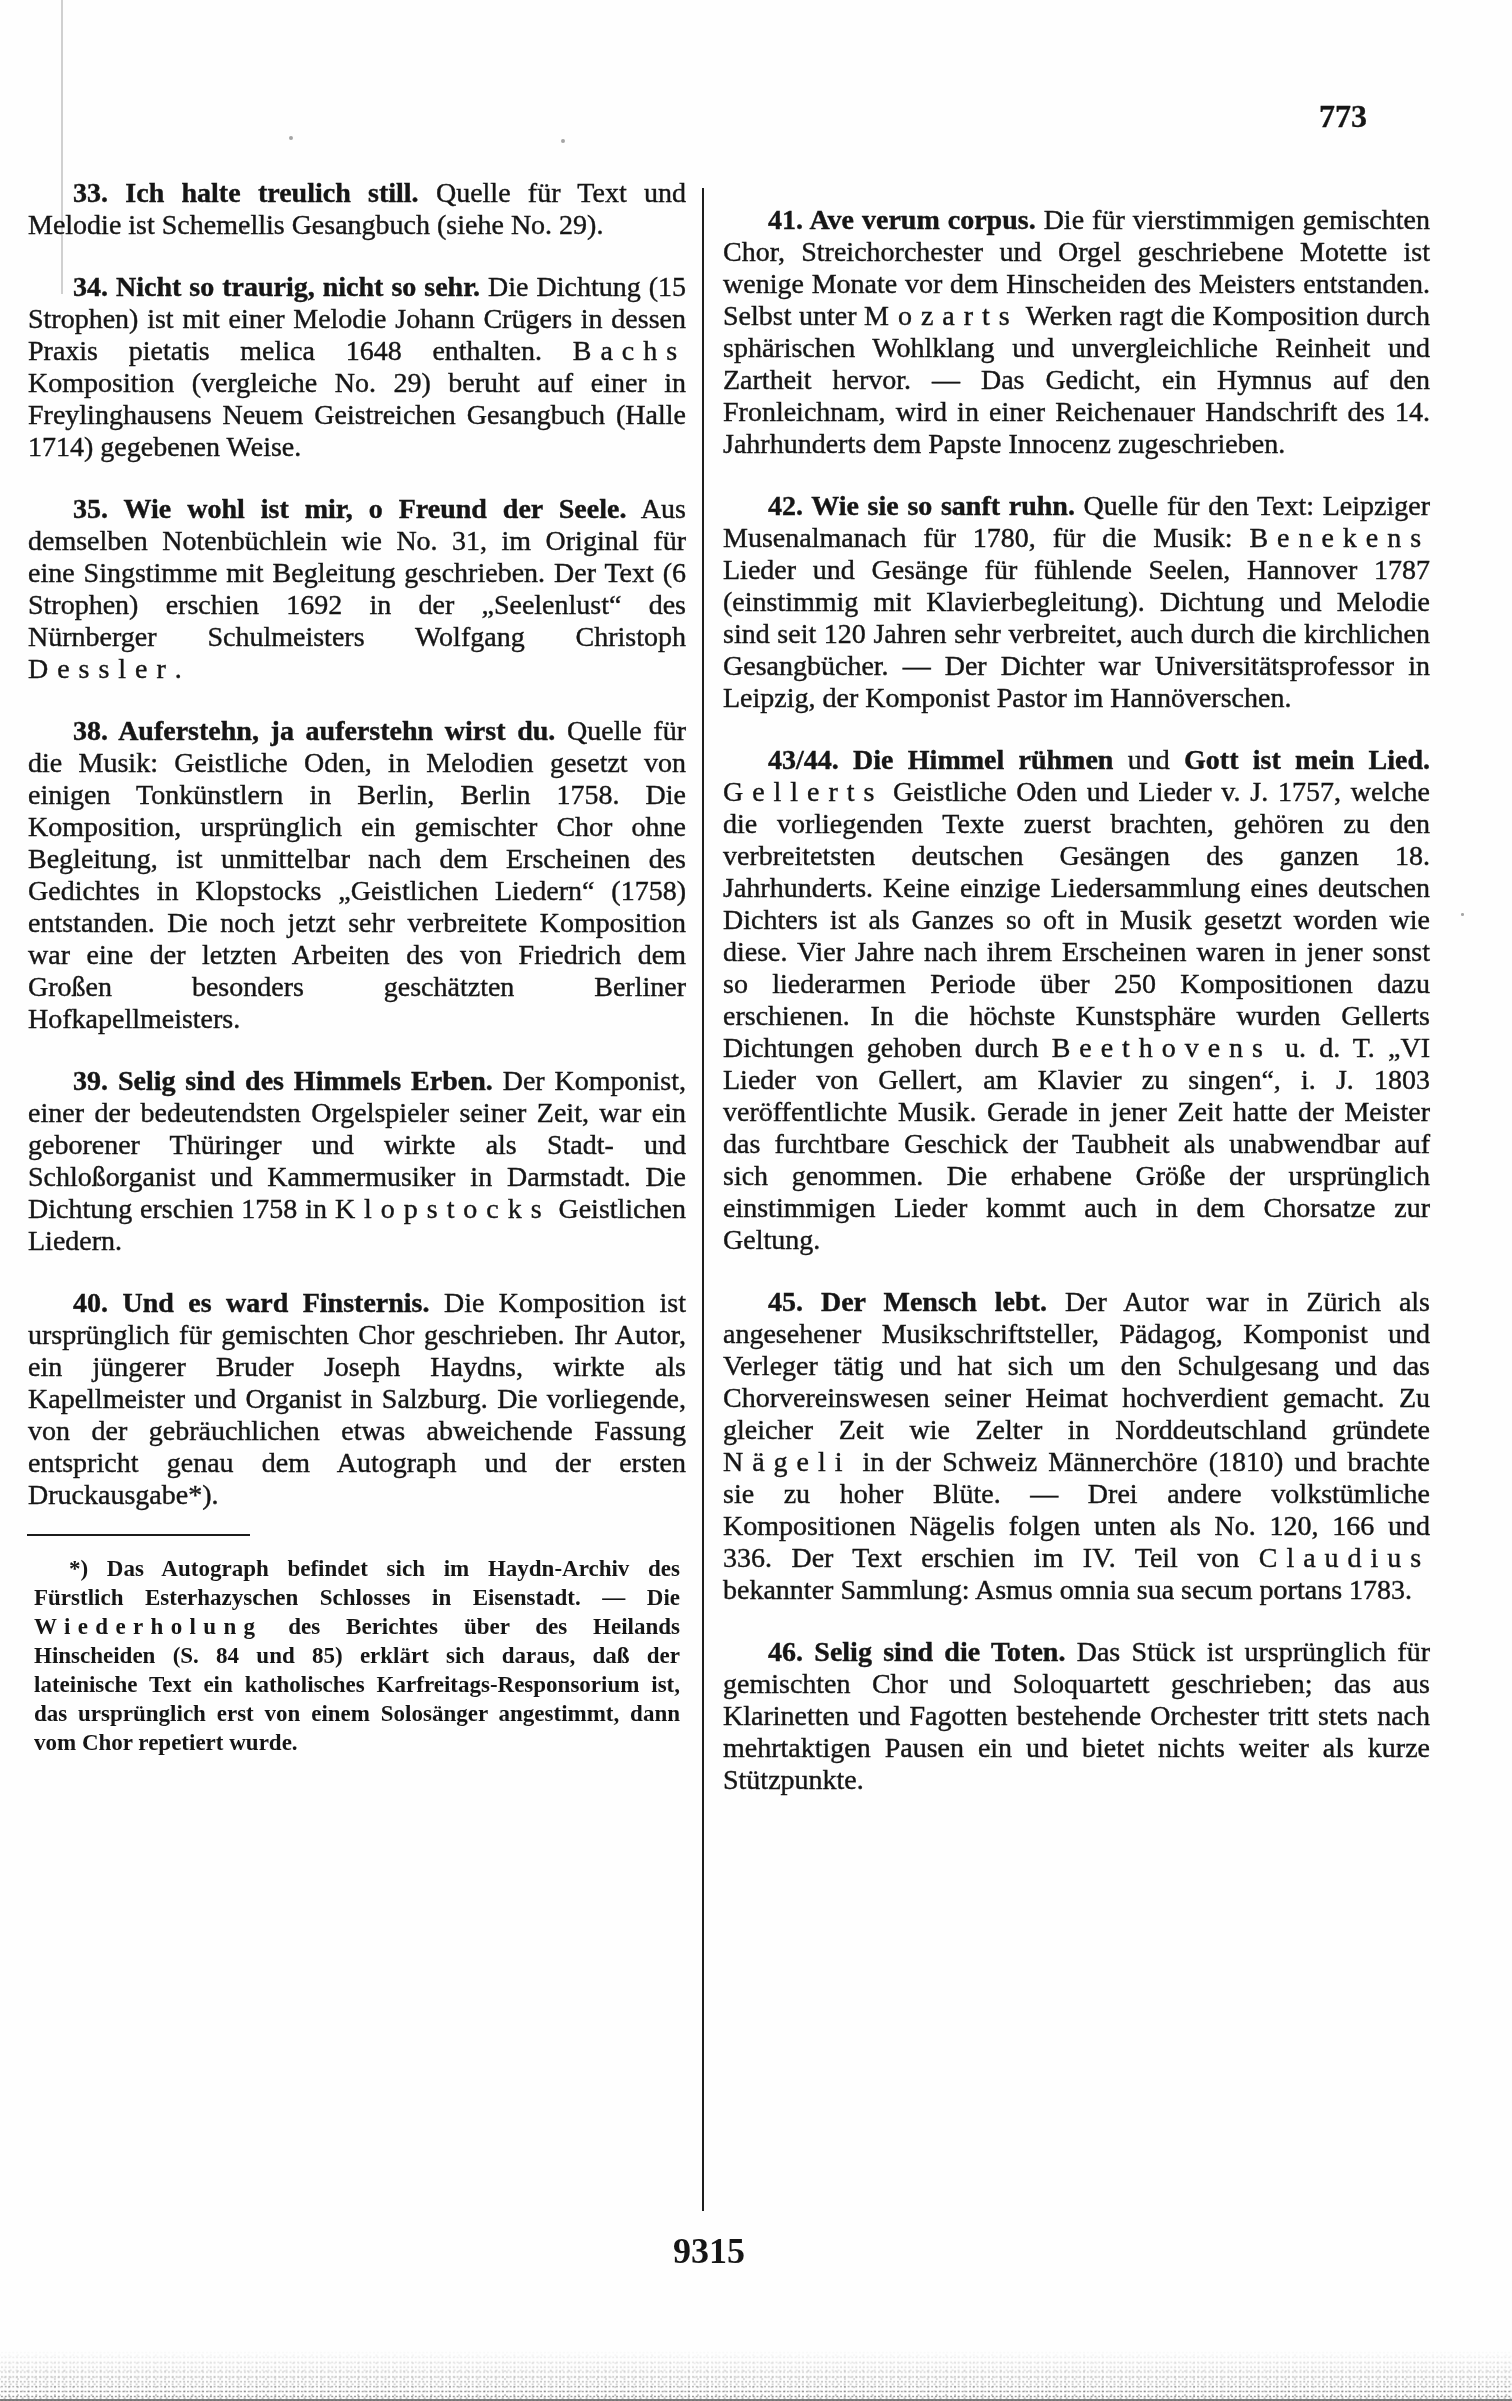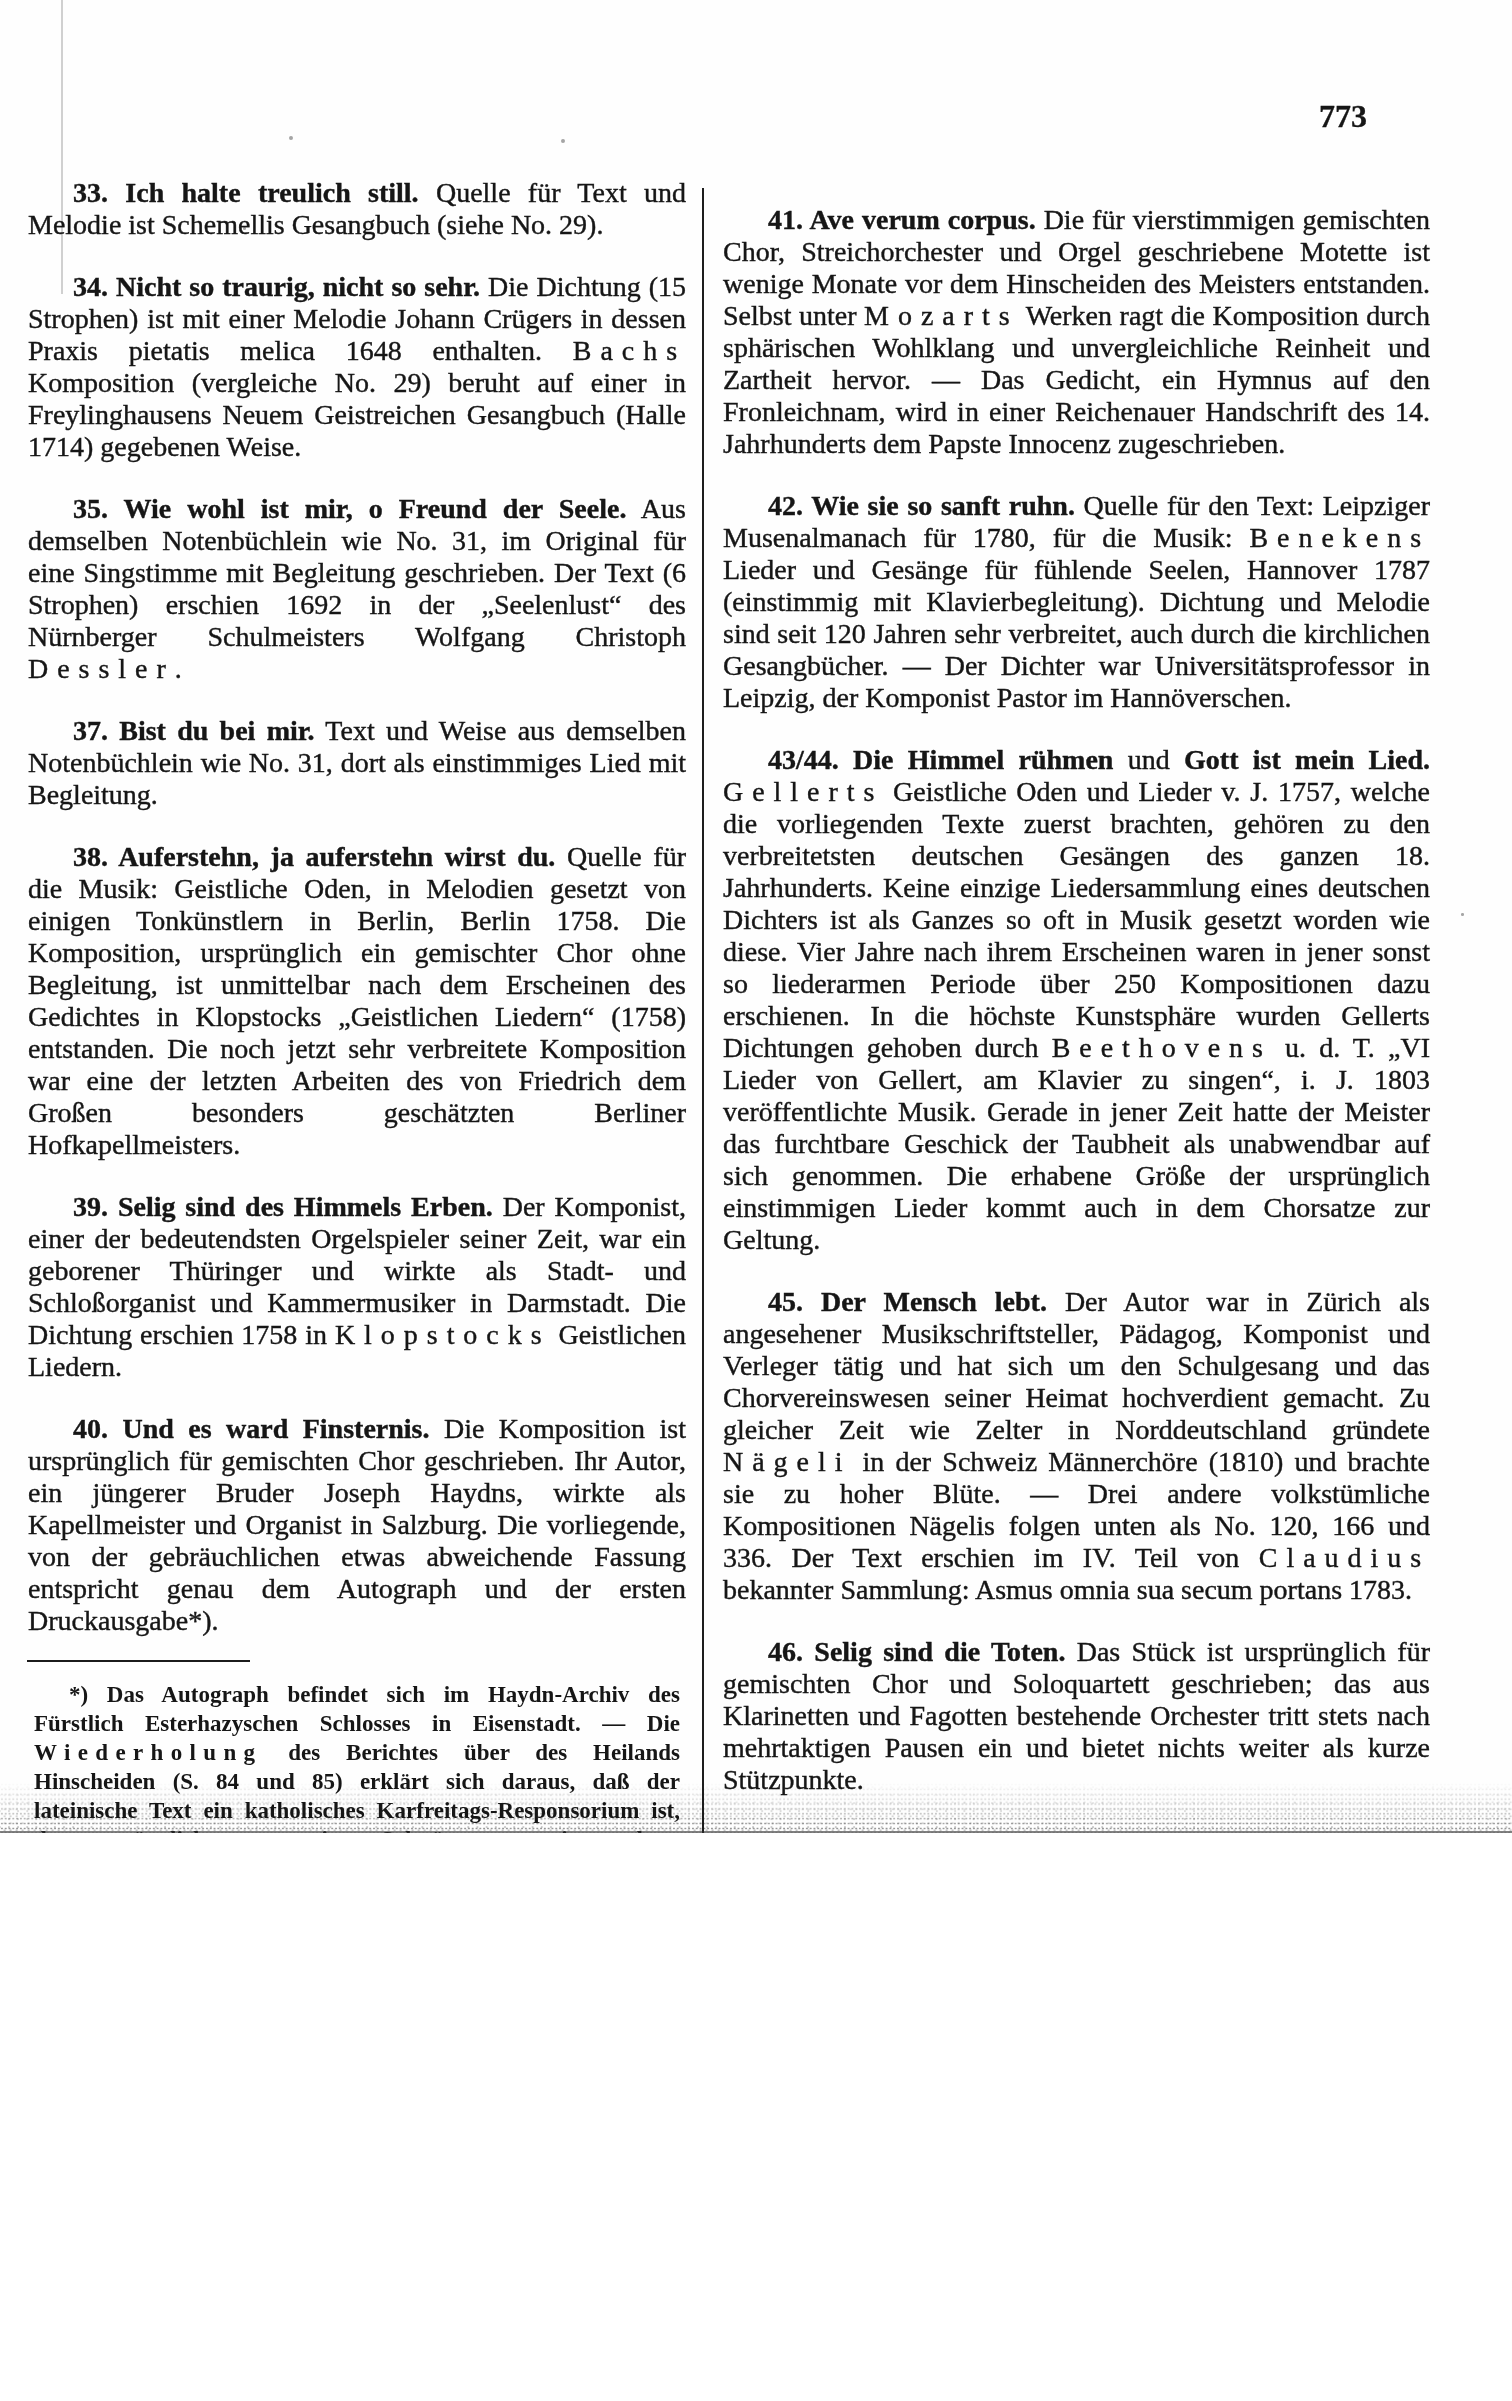--- a/index.html
+++ b/index.html
@@ -2,21 +2,21 @@
 <html lang="de" style="font-size:8.6px"><head>
 <meta charset="utf-8">
 <style>
   html,body{margin:0;padding:0;}
   body{
     width:1513px;height:2401px;
     background:#ffffff;
     font-family:"Liberation Serif", serif;
     color:#161616;
   }
-  .page{position:relative;width:1513px;height:1833px;overflow:hidden;background:#fefefe;}
+  .page{position:relative;width:1513px;height:2401px;overflow:hidden;background:#fefefe;}
 
   
   .col{position:absolute;text-align:justify;}
   .col-left{left:28px;top:177px;width:658px;}
   .col-right{left:723px;top:204px;width:707px;}
 
   .divider{position:absolute;left:702px;top:188px;width:2.2px;height:2023px;background:#1d1d1d;}
 
   p.entry{
     margin:0;
@@ -82,21 +82,20 @@
   <div class="speck s3"></div>
   <div class="speck s4"></div>
 
   <div class="page-number">773</div>
 
   <div class="col col-left">
     <div>
         <p class="entry"><span class="num">33.</span><span class="b"> Ich halte treulich still.</span><span class="n"> Quelle für Text und Melodie ist Schemellis Gesangbuch (siehe No. 29).</span></p>
         <p class="entry"><span class="num">34.</span><span class="b"> Nicht so traurig, nicht so sehr.</span><span class="n"> Die Dichtung (15 Strophen) ist mit einer Melodie Johann Crügers in dessen Praxis pietatis melica 1648 enthalten. </span><span class="sp">Bachs</span><span class="n"> Komposition (vergleiche No. 29) beruht auf einer in Freylinghausens Neuem Geistreichen Gesangbuch (Halle 1714) gegebenen Weise.</span></p>
         <p class="entry"><span class="num">35.</span><span class="b"> Wie wohl ist mir, o Freund der Seele.</span><span class="n"> Aus demselben Notenbüchlein wie No. 31, im Original für eine Singstimme mit Begleitung geschrieben. Der Text (6 Strophen) erschien 1692 in der „Seelenlust“ des Nürnberger Schulmeisters Wolfgang Christoph </span><span class="sp">Dessler</span><span class="n">.</span></p>
-        <p class="entry"><span class="num">37.</span><span class="b"> Bist du bei mir.</span><span class="n"> Text und Weise aus demselben Notenbüchlein wie No. 31, dort als einstimmiges Lied mit Begleitung.</span></p>
         <p class="entry"><span class="num">38.</span><span class="b"> Auferstehn, ja auferstehn wirst du.</span><span class="n"> Quelle für die Musik: Geistliche Oden, in Melodien gesetzt von einigen Tonkünstlern in Berlin, Berlin 1758. Die Komposition, ursprünglich ein gemischter Chor ohne Begleitung, ist unmittelbar nach dem Erscheinen des Gedichtes in Klopstocks „Geistlichen Liedern“ (1758) entstanden. Die noch jetzt sehr verbreitete Komposition war eine der letzten Arbeiten des von Friedrich dem Großen besonders geschätzten Berliner Hofkapellmeisters.</span></p>
         <p class="entry"><span class="num">39.</span><span class="b"> Selig sind des Himmels Erben.</span><span class="n"> Der Komponist, einer der bedeutendsten Orgelspieler seiner Zeit, war ein geborener Thüringer und wirkte als Stadt- und Schloßorganist und Kammermusiker in Darmstadt. Die Dichtung erschien 1758 in </span><span class="sp">Klopstocks</span><span class="n"> Geistlichen Liedern.</span></p>
         <p class="entry"><span class="num">40.</span><span class="b"> Und es ward Finsternis.</span><span class="n"> Die Komposition ist ursprünglich für gemischten Chor geschrieben. Ihr Autor, ein jüngerer Bruder Joseph Haydns, wirkte als Kapellmeister und Organist in Salzburg. Die vorliegende, von der gebräuchlichen etwas abweichende Fassung entspricht genau dem Autograph und der ersten Druckausgabe*).</span></p>
       </div>
     <div class="footnote-rule"></div>
     <div class="footnote">
         <p><span class="n">*) Das Autograph befindet sich im Haydn-Archiv des Fürstlich Esterhazyschen Schlosses in Eisenstadt. — Die </span><span class="sp">Wiederholung</span><span class="n"> des Berichtes über des Heilands Hinscheiden (S. 84 und 85) erklärt sich daraus, daß der lateinische Text ein katholisches Karfreitags-Responsorium ist, das ursprünglich erst von einem Solosänger angestimmt, dann vom Chor repetiert wurde.</span></p>
       </div>
   </div>
 

